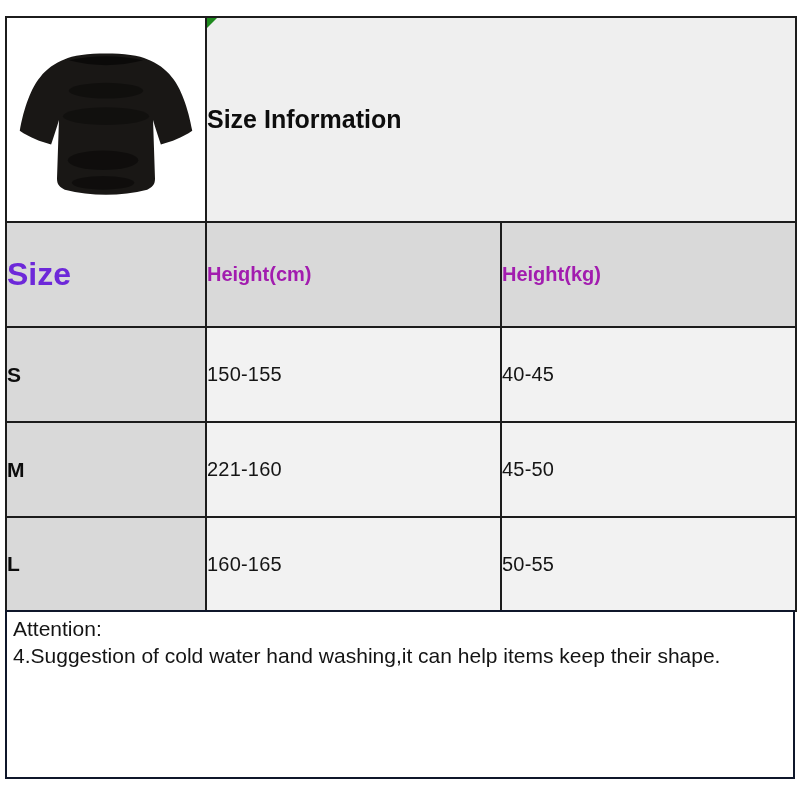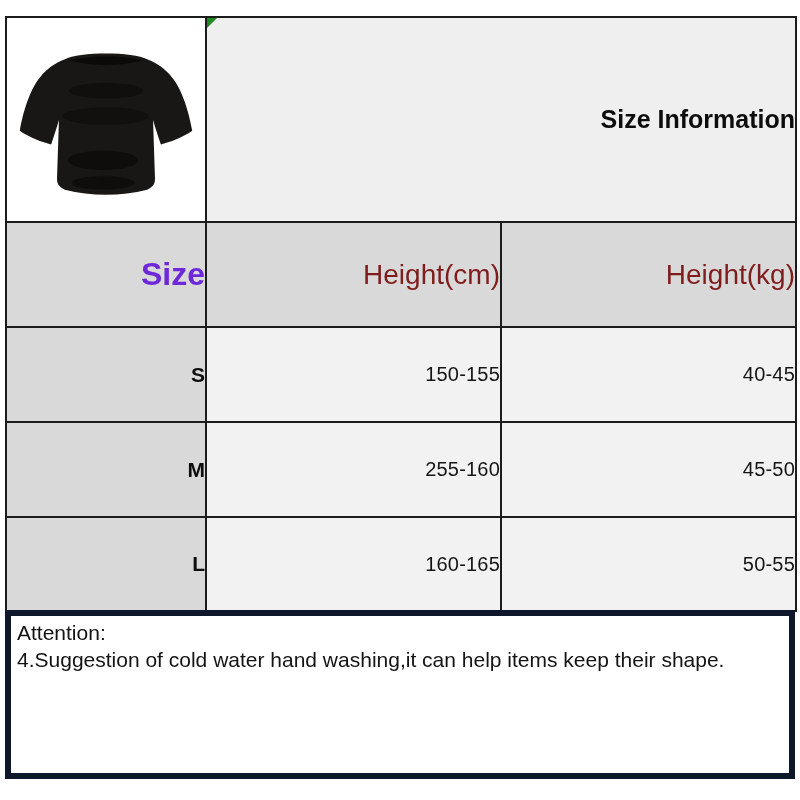--- a/index.html
+++ b/index.html
@@ -5,41 +5,41 @@
   html,body{margin:0;padding:0;background:#ffffff;}
   .stage{
     position:relative;width:800px;height:800px;background:#ffffff;overflow:hidden;
     font-family:"Liberation Sans",sans-serif;color:#111111;
   }
   table.size-table{
     position:absolute;left:5px;top:16px;width:790px;
     border-collapse:collapse;table-layout:fixed;
   }
   table.size-table td{
-    border:2px solid #1c1c1c;text-align:right;vertical-align:middle;padding:0;
+    border:2px solid #1c1c1c;text-align:left;vertical-align:middle;padding:0;
     overflow:hidden;
   }
   tr.row-photo{height:205px;}
   tr.row-head{height:105px;}
   tr.row-data{height:95px;}
   tr.row-data-last{height:94px;}
   td.img-cell{background:#ffffff;}
   td.title-cell{background:#efefef;position:relative;font-weight:bold;font-size:25px;color:#0d0d0d;}
   .corner-tri{
     position:absolute;left:0;top:0;width:0;height:0;
     border-top:10px solid #1f8a1f;border-right:10px solid transparent;
   }
   td.head-size{background:#d9d9d9;font-weight:bold;font-size:32px;color:#6d28d9;}
-  td.head-col{background:#d9d9d9;font-weight:normal;font-size:28px;color:#7f1d1d;}
+  td.head-col{background:#d9d9d9;font-weight:bold;font-size:20px;color:#a21caf;}
   td.label-cell{background:#d9d9d9;font-weight:bold;font-size:21px;color:#0d0d0d;}
   td.value-cell{background:#f2f2f2;font-size:20px;letter-spacing:.2px;color:#151515;}
   .shirt-svg{display:block;margin:6px auto 0 auto;}
   .attention{
     position:absolute;left:5px;top:610px;width:790px;height:169px;box-sizing:border-box;
-    border:6px solid #0f172a;background:#ffffff;
+    border:2px solid #0f172a;background:#ffffff;
     padding:3px 6px;font-size:21px;line-height:27px;color:#141414;
   }
   .attention div{white-space:nowrap;}
 </style>
 </head>
 <body>
 
 <div class="stage">
 
   <table class="size-table">
@@ -78,21 +78,21 @@
     </tr>
 
     <tr class="row-data">
       <td class="label-cell">S</td>
       <td class="value-cell">150-155</td>
       <td class="value-cell">40-45</td>
     </tr>
 
     <tr class="row-data">
       <td class="label-cell">M</td>
-      <td class="value-cell">255-160</td>
+      <td class="value-cell">221-160</td>
       <td class="value-cell">45-50</td>
     </tr>
 
     <tr class="row-data-last">
       <td class="label-cell">L</td>
       <td class="value-cell">160-165</td>
       <td class="value-cell">50-55</td>
     </tr>
   </tbody>
     </table>

